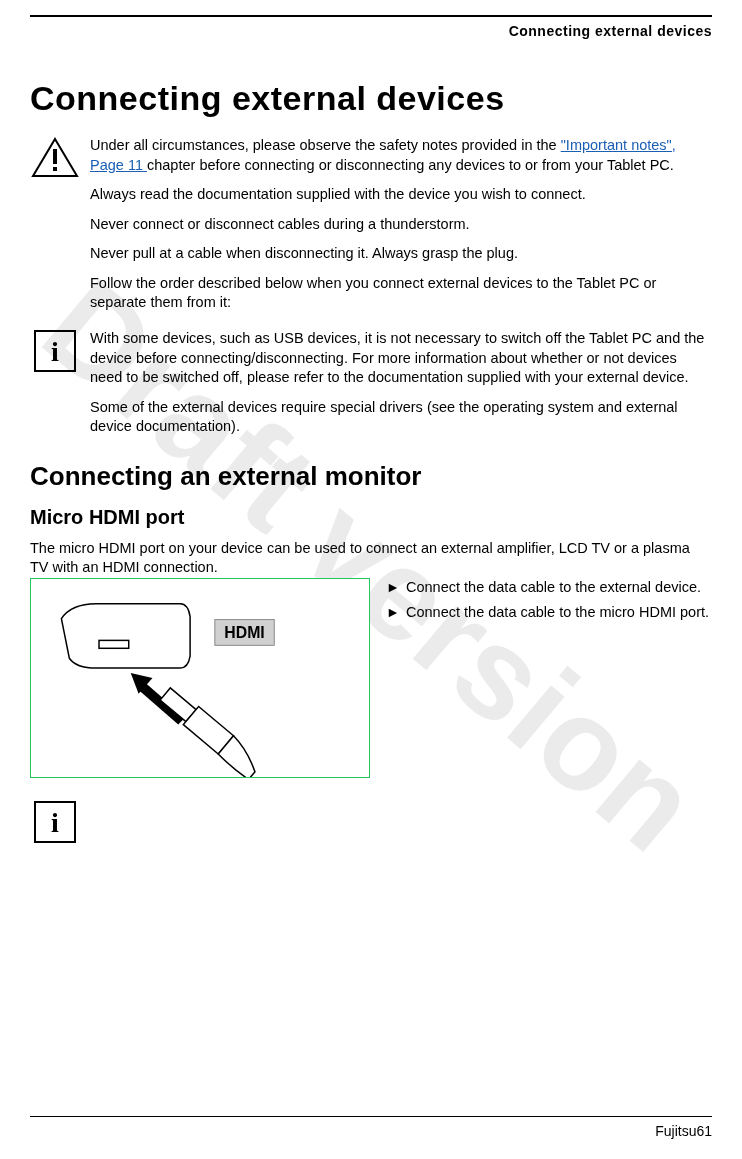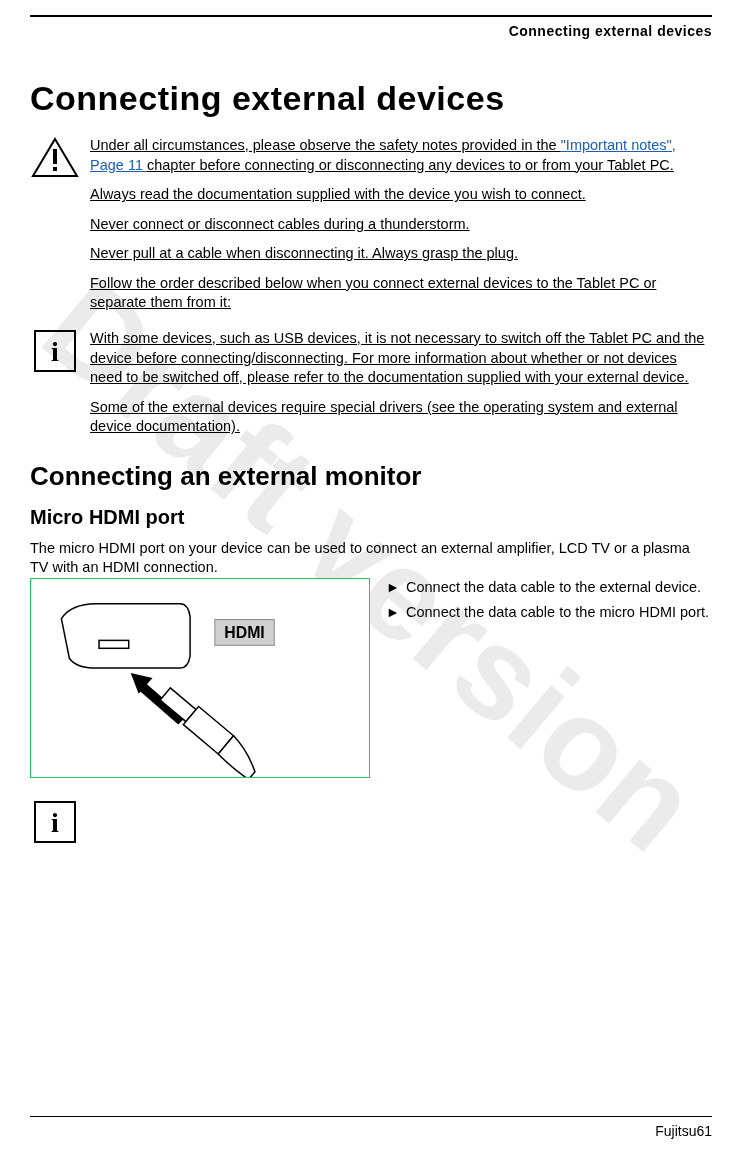--- a/index.html
+++ b/index.html
@@ -53,21 +53,21 @@
       align-items: flex-start;
       margin-bottom: 16px;
     }
     .note-icon {
       flex: 0 0 50px;
       width: 50px;
       height: 44px;
       margin-right: 10px;
     }
     .note-content { flex: 1; font-size: 14.5px; line-height: 1.35; }
-    .note-content p { margin-bottom: 10px; text-decoration: underline; }
+    .note-content p { margin-bottom: 10px; }
     .note-content p:last-child { margin-bottom: 0; }
     a.link { color: #1a5fb4; text-decoration: underline; }
     .intro-text {
       font-size: 14.5px;
       line-height: 1.35;
     }
     .hdmi-row {
       display: flex;
       align-items: flex-start;
       gap: 16px;

